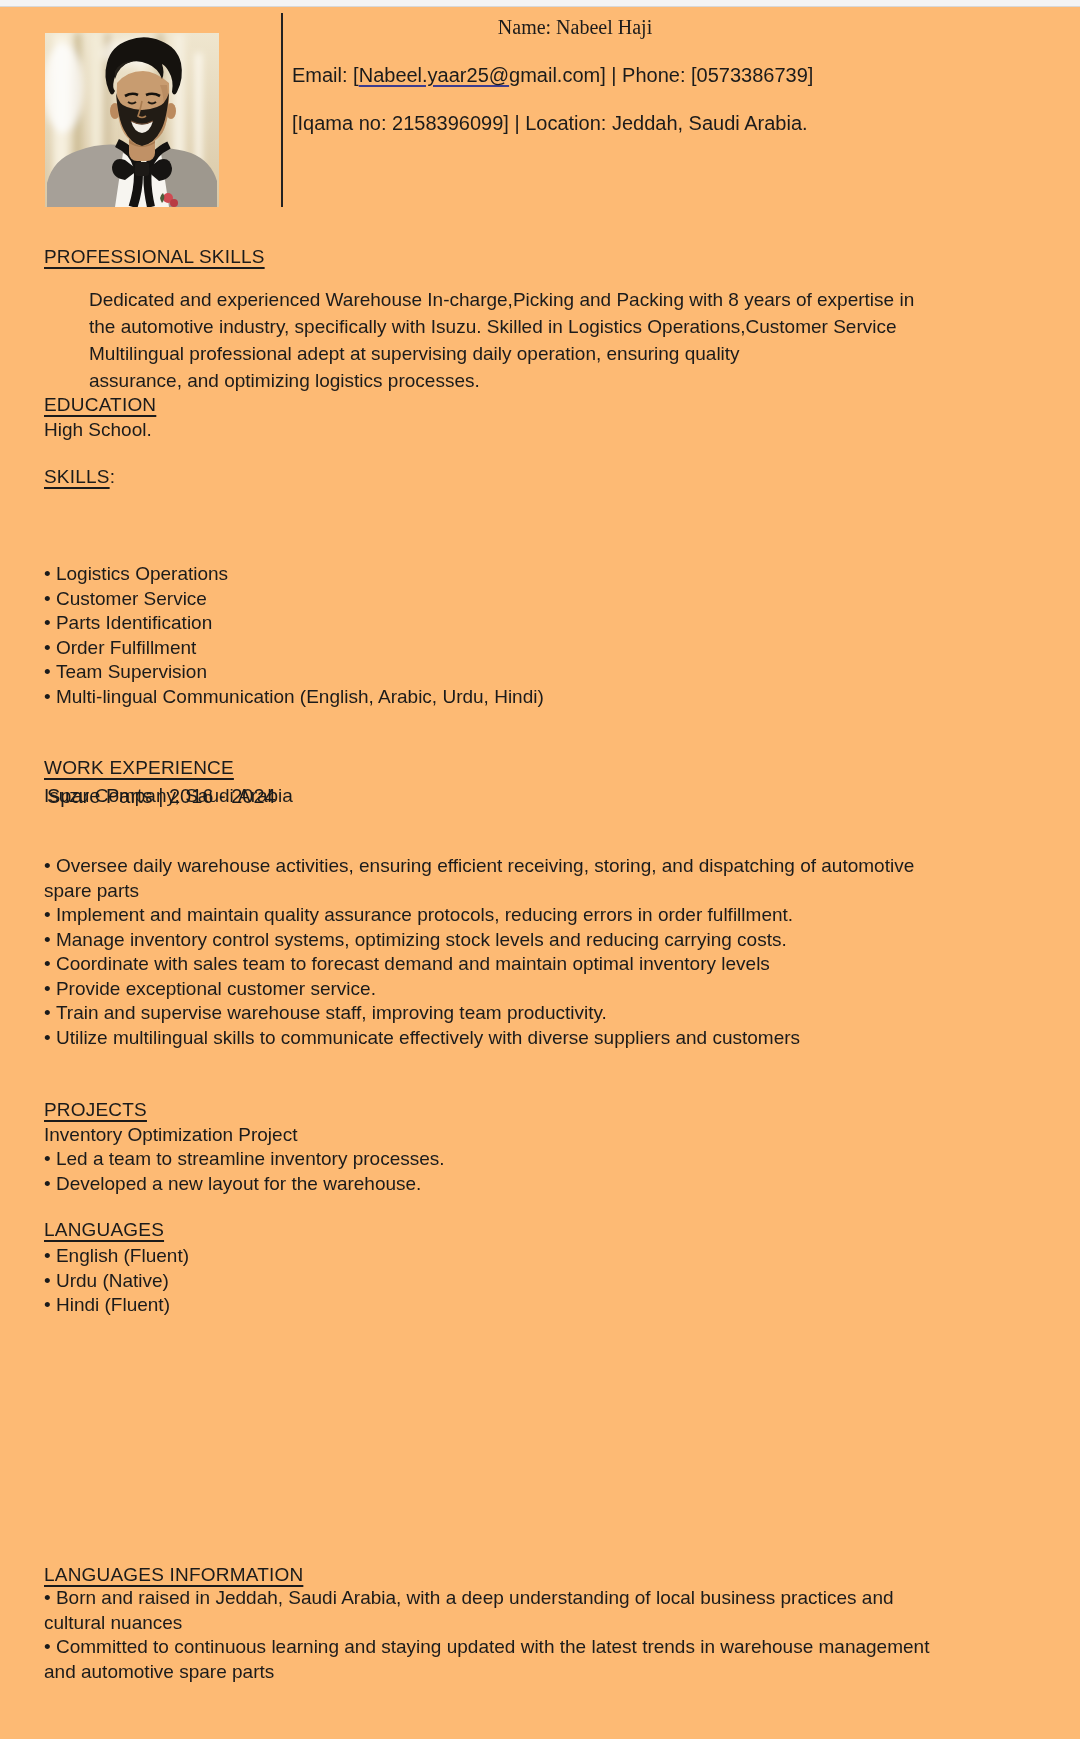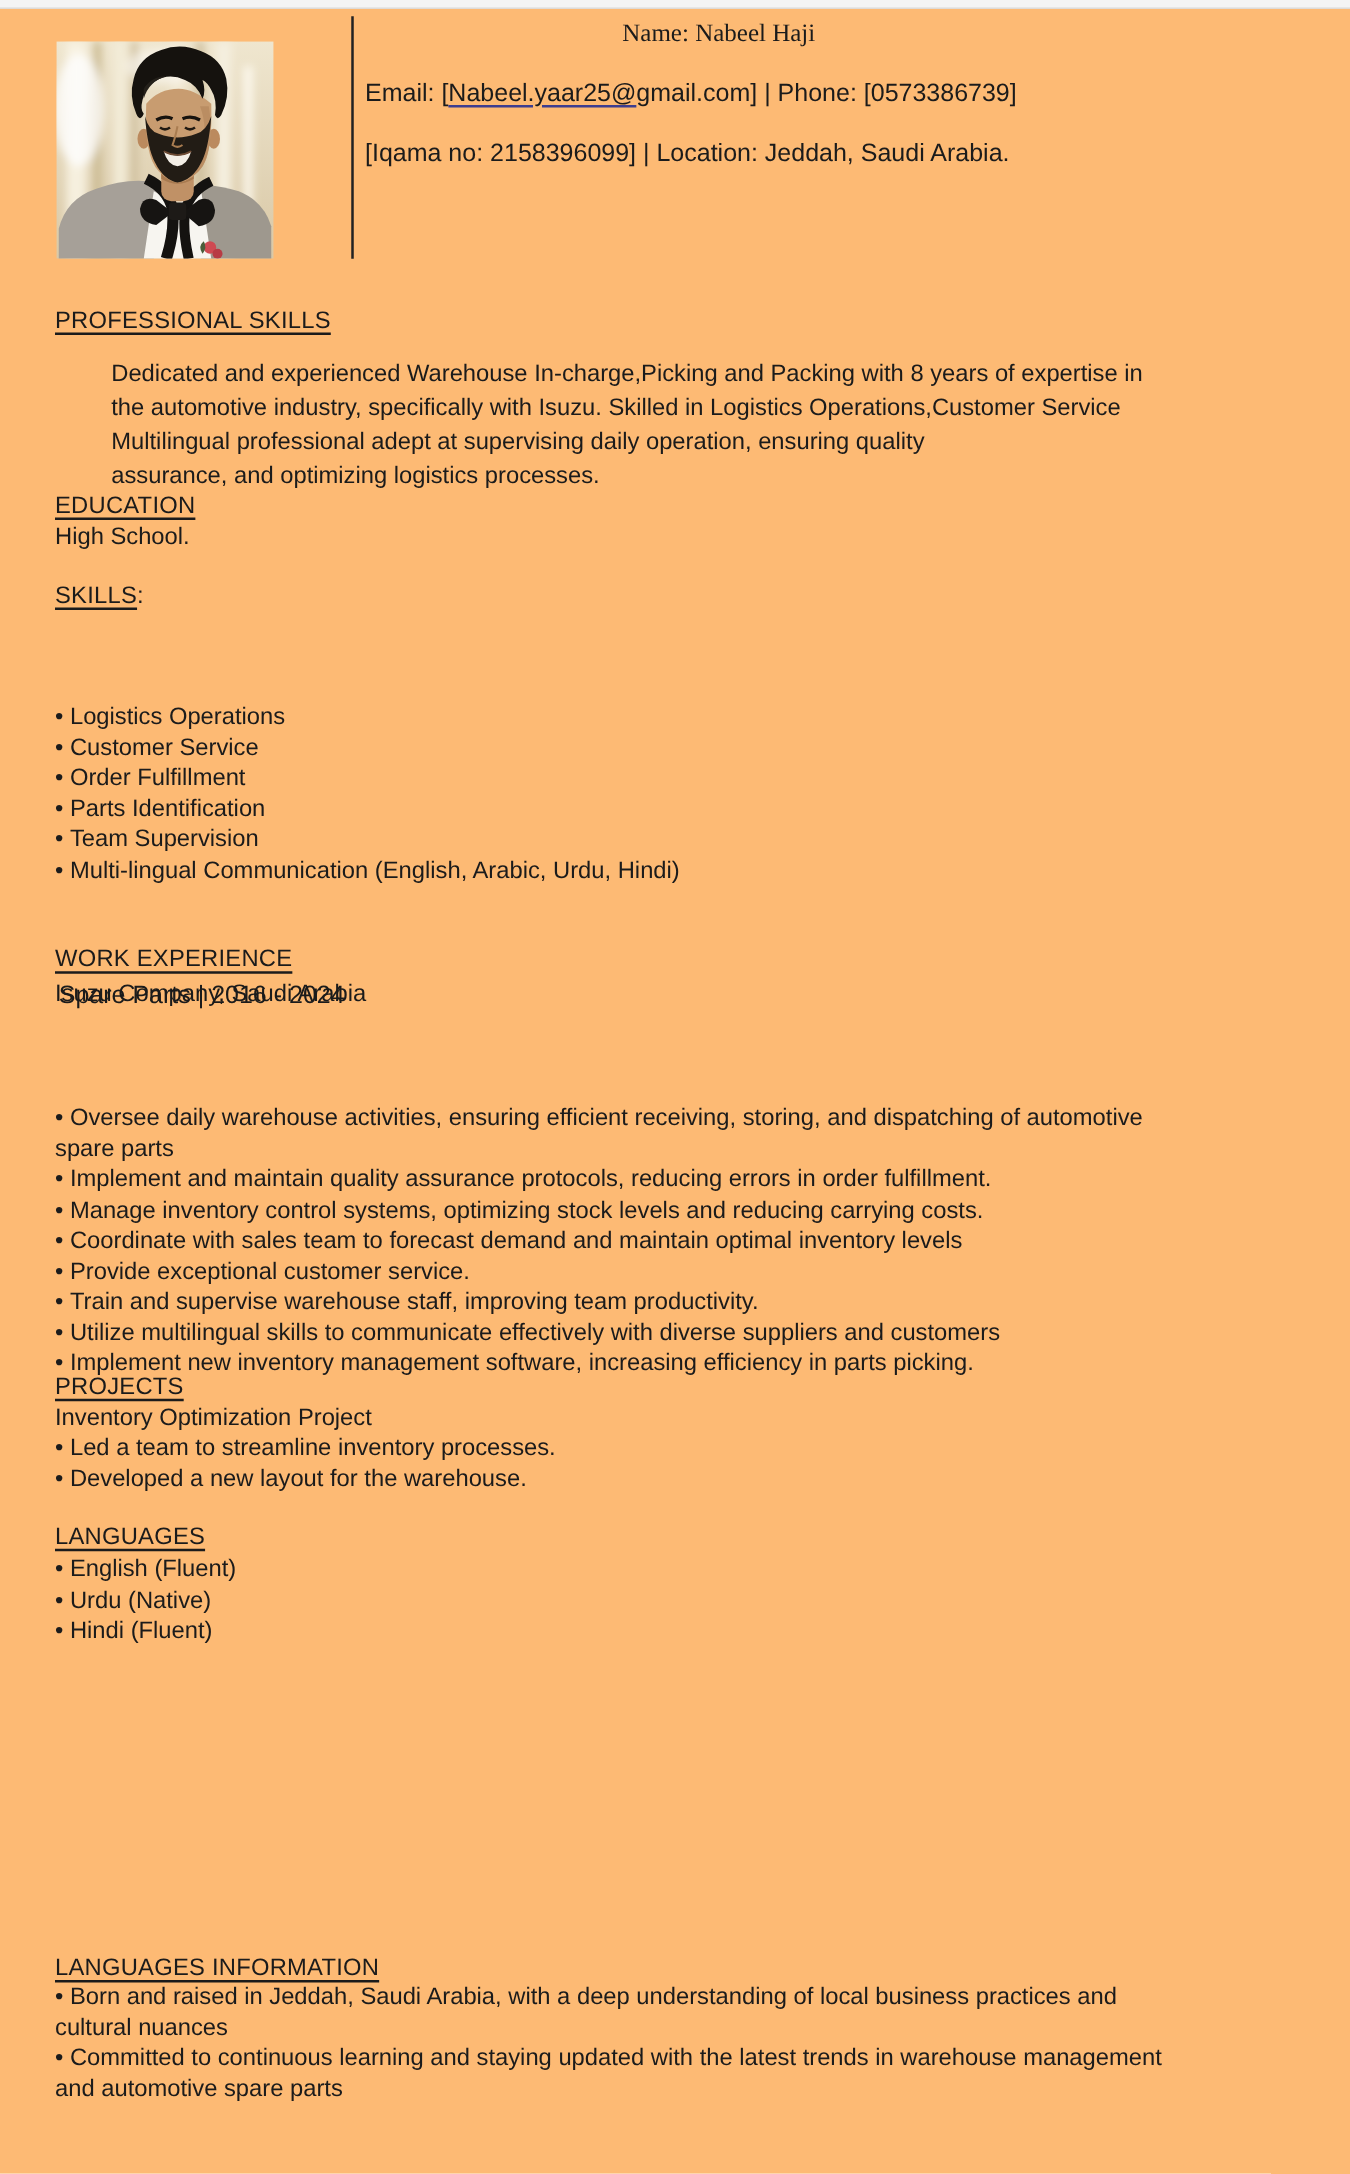--- a/index.html
+++ b/index.html
@@ -108,39 +108,38 @@
 Multilingual professional adept at supervising daily operation, ensuring quality
 assurance, and optimizing logistics processes.</div>
 
   <h2 class="hd" style="top:394px"><span class="u">EDUCATION</span></h2>
   <div class="line" style="top:417px">High School.</div>
 
   <h2 class="hd" style="top:466px"><span class="u">SKILLS</span><span>:</span></h2>
   <ul class="blist" style="top:562px">
       <li>Logistics Operations</li>
       <li>Customer Service</li>
+      <li>Parts Identification</li>
       <li>Order Fulfillment</li>
-      <li>Parts Identification</li>
       <li>Team Supervision</li>
       <li>Multi-lingual Communication (English, Arabic, Urdu, Hindi)</li>
     </ul>
 
   <h2 class="hd" style="top:757px"><span class="u">WORK EXPERIENCE</span></h2>
   <div class="line" style="top:783px">Isuzu Company, Saudi Arabia</div>
   <div class="role" style="top:784px">Spare Parts | 2016 - 2024</div>
-  <ul class="blist" style="top:883px">
+  <ul class="blist" style="top:854px">
       <li>Oversee daily warehouse activities, ensuring efficient receiving, storing, and dispatching of automotive
 spare parts</li>
       <li>Implement and maintain quality assurance protocols, reducing errors in order fulfillment.</li>
       <li>Manage inventory control systems, optimizing stock levels and reducing carrying costs.</li>
       <li>Coordinate with sales team to forecast demand and maintain optimal inventory levels</li>
       <li>Provide exceptional customer service.</li>
       <li>Train and supervise warehouse staff, improving team productivity.</li>
       <li>Utilize multilingual skills to communicate effectively with diverse suppliers and customers</li>
-      <li>Implement new inventory management software, increasing efficiency in parts picking.</li>
     </ul>
 
   <h2 class="hd" style="top:1099px"><span class="u">PROJECTS</span></h2>
   <div class="line" style="top:1122px">Inventory Optimization Project</div>
   <ul class="blist" style="top:1147px">
       <li>Led a team to streamline inventory processes.</li>
       <li>Developed a new layout for the warehouse.</li>
     </ul>
 
   <h2 class="hd" style="top:1219px"><span class="u">LANGUAGES</span></h2>

